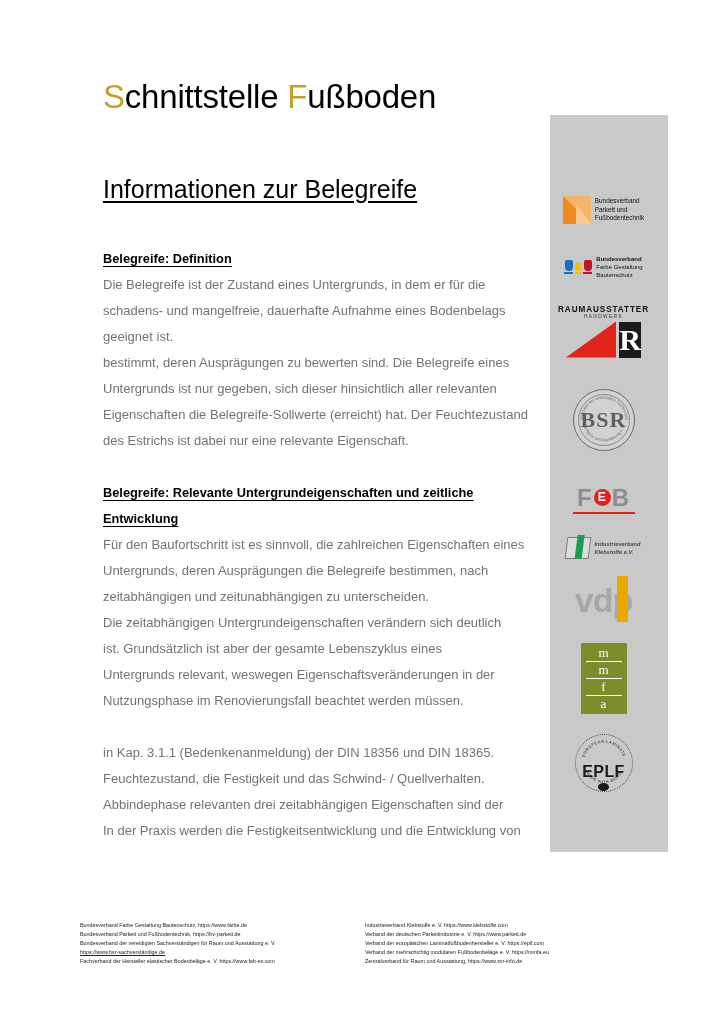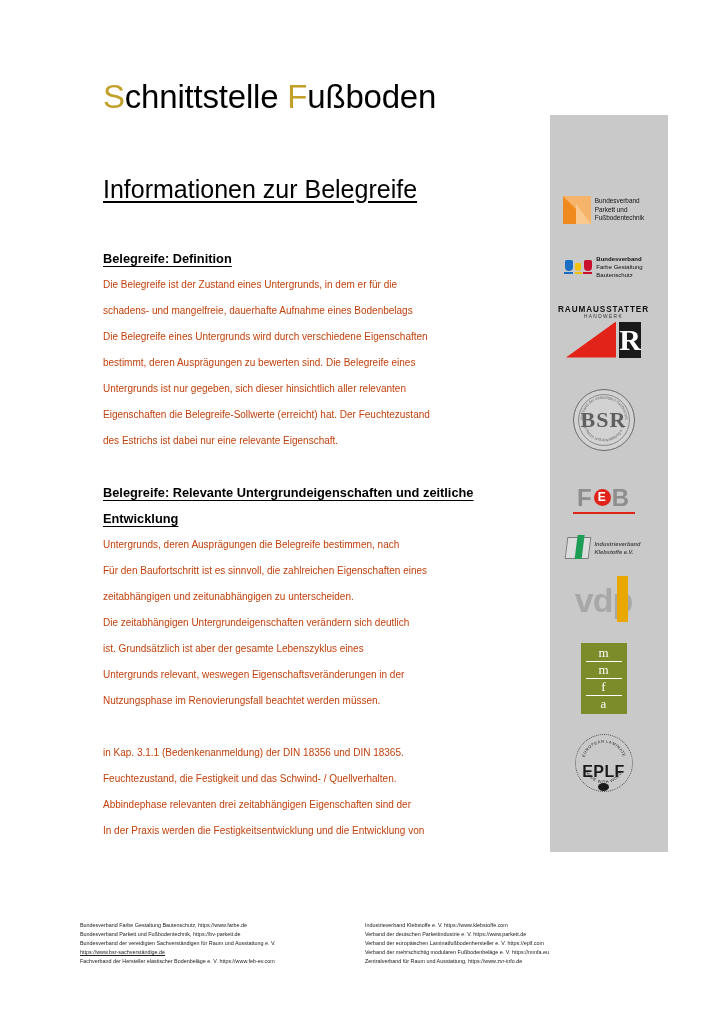--- a/index.html
+++ b/index.html
@@ -58,23 +58,23 @@
   .sec-head {
     font-size: 12.8px;
     font-weight: bold;
     line-height: 26px;
     text-decoration: underline;
     text-underline-offset: 2.5px;
   }
   .sec-head .wrapline { display: block; }
   p.para {
     margin: 0;
-    font-size: 10px;
+    font-size: 13px;
     line-height: 26px;
-    color: #c2410c;
+    color: #737373;
   }
   p.para .ln { display: block; white-space: nowrap; }
   .gap { height: 26px; }
 
   
   .logo-bar {
     position: absolute;
     left: 550px;
     top: 115px;
     width: 118px;
@@ -291,38 +291,38 @@
   <div class="doc-subtitle">Informationen zur Belegreife</div>
 
   <div class="body-col">
 
     <div class="sec-head">
       <span class="wrapline">Belegreife: Definition</span>
     </div>
     <p class="para">
       <span class="ln">Die Belegreife ist der Zustand eines Untergrunds, in dem er für die</span>
       <span class="ln">schadens- und mangelfreie, dauerhafte Aufnahme eines Bodenbelags</span>
+      <span class="ln">geeignet ist.</span>
     </p>
     <p class="para">
-      <span class="ln">Die Belegreife eines Untergrunds wird durch verschiedene Eigenschaften</span>
       <span class="ln">bestimmt, deren Ausprägungen zu bewerten sind. Die Belegreife eines</span>
       <span class="ln">Untergrunds ist nur gegeben, sich dieser hinsichtlich aller relevanten</span>
       <span class="ln">Eigenschaften die Belegreife-Sollwerte (erreicht) hat. Der Feuchtezustand</span>
       <span class="ln">des Estrichs ist dabei nur eine relevante Eigenschaft.</span>
     </p>
 
     <div class="gap"></div>
 
     <div class="sec-head">
       <span class="wrapline">Belegreife: Relevante Untergrundeigenschaften und zeitliche</span>
       <span class="wrapline">Entwicklung</span>
     </div>
     <p class="para">
+      <span class="ln">Für den Baufortschritt ist es sinnvoll, die zahlreichen Eigenschaften eines</span>
       <span class="ln">Untergrunds, deren Ausprägungen die Belegreife bestimmen, nach</span>
-      <span class="ln">Für den Baufortschritt ist es sinnvoll, die zahlreichen Eigenschaften eines</span>
       <span class="ln">zeitabhängigen und zeitunabhängigen zu unterscheiden.</span>
     </p>
     <p class="para">
       <span class="ln">Die zeitabhängigen Untergrundeigenschaften verändern sich deutlich</span>
       <span class="ln">ist. Grundsätzlich ist aber der gesamte Lebenszyklus eines</span>
       <span class="ln">Untergrunds relevant, weswegen Eigenschaftsveränderungen in der</span>
       <span class="ln">Nutzungsphase im Renovierungsfall beachtet werden müssen.</span>
     </p>
 
     <div class="gap"></div>

